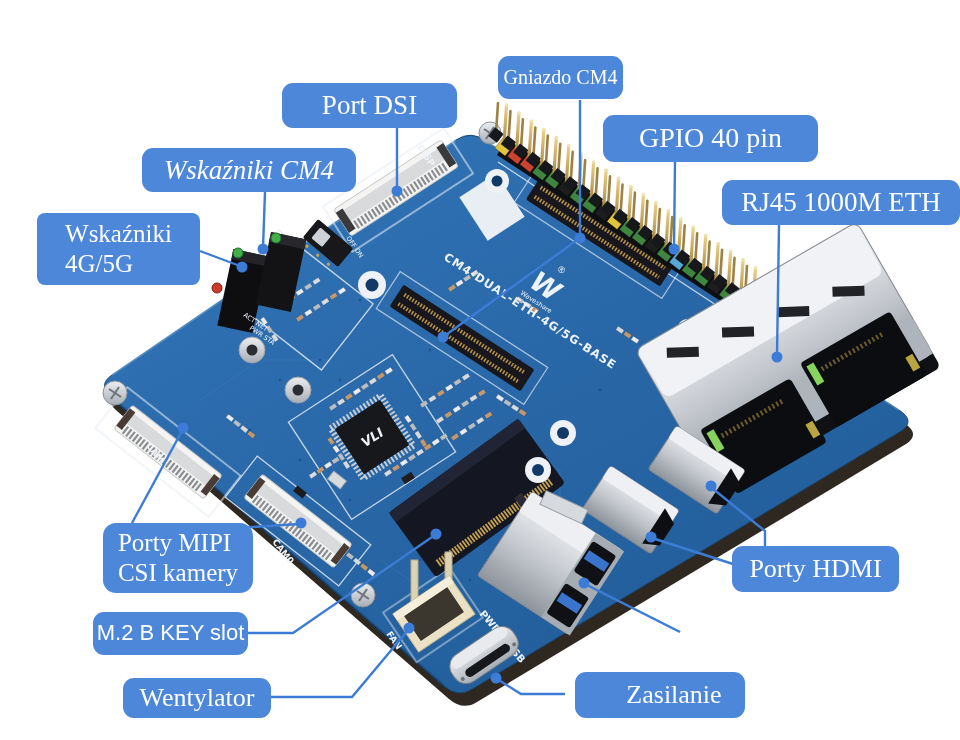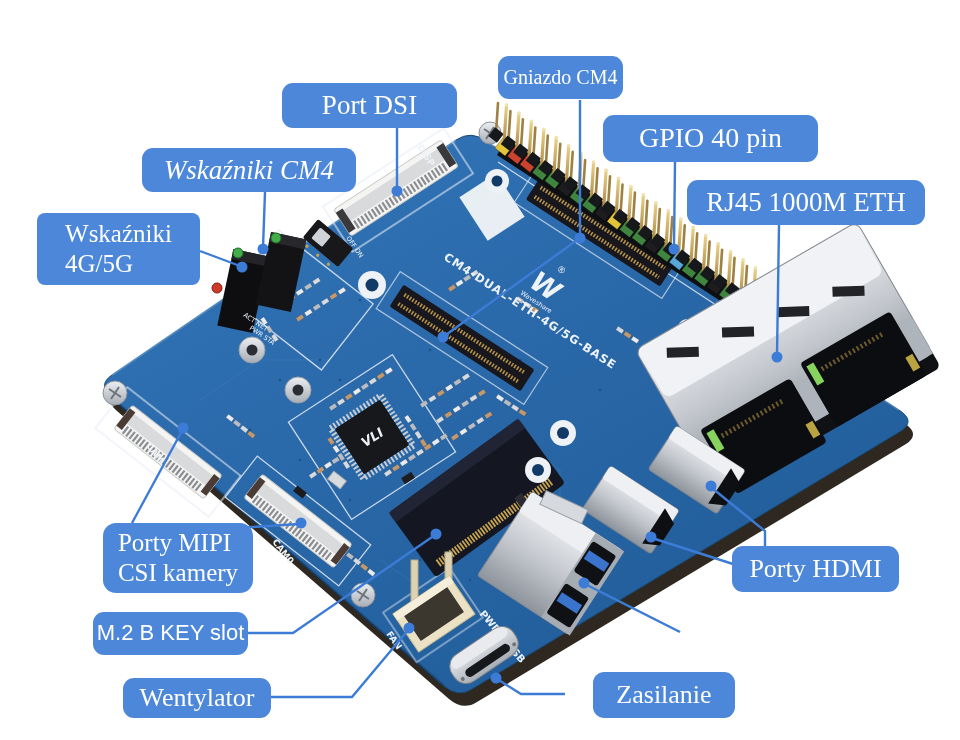--- a/index.html
+++ b/index.html
@@ -12,29 +12,29 @@
          font-family:"Liberation Serif",serif;}
   .stage svg{position:absolute;left:0;top:0;}
   .lbl{position:absolute;display:flex;align-items:center;justify-content:center;
        background:var(--label-bg);color:var(--label-text);
        border-radius:11px;text-align:left;white-space:pre-line;line-height:1.22;
        font-family:"Liberation Serif",serif;}
   #lbl-gniazdo-cm4 {left:498px;top:56px; width:125px;height:43px;font-size:20px;}
   #lbl-port-dsi    {left:282px;top:83px; width:175px;height:45px;font-size:27px;}
   #lbl-gpio-40pin  {left:603px;top:115px;width:215px;height:47px;font-size:28px;}
   #lbl-wskazniki-cm4{left:142px;top:148px;width:214px;height:44px;font-size:27px;font-style:italic;}
-  #lbl-rj45-eth    {left:687px;top:180px;width:238px;height:45px;font-size:27px;}
+  #lbl-rj45-eth    {left:722px;top:180px;width:238px;height:45px;font-size:27px;}
   #lbl-wskazniki-4g5g{left:37px;top:213px;width:163px;height:72px;font-size:25px;border-radius:8px;}
   #lbl-porty-mipi  {left:58px;top:523px;width:150px;height:70px;font-size:25px;border-radius:13px;margin-left:45px;}
   #lbl-m2-bkey     {left:93px;top:612px;width:155px;height:43px;font-size:22px;
                     font-family:"Liberation Sans",sans-serif;}
   #lbl-porty-hdmi  {left:732px;top:546px;width:167px;height:46px;font-size:26px;}
   #lbl-porty-usb   {left:680px;top:612px;width:190px;height:43px;font-size:27px;}
   #lbl-wentylator  {left:123px;top:678px;width:148px;height:40px;font-size:26px;}
-  #lbl-zasilanie   {left:593px;top:672px;width:142px;height:46px;font-size:26px;}
+  #lbl-zasilanie   {left:575px;top:672px;width:142px;height:46px;font-size:26px;padding-left:28px;}
   .leader{stroke:var(--leader);stroke-width:2.4;fill:none;}
   .ldot{fill:var(--leader);}
   .sk{fill:#eef3f8;font-family:"DejaVu Sans",sans-serif;}
 </style>
 </head>
 <body>
 
 <div class="stage">
 <svg id="scene" width="960" height="740" viewBox="0 0 960 740">
   <defs>

